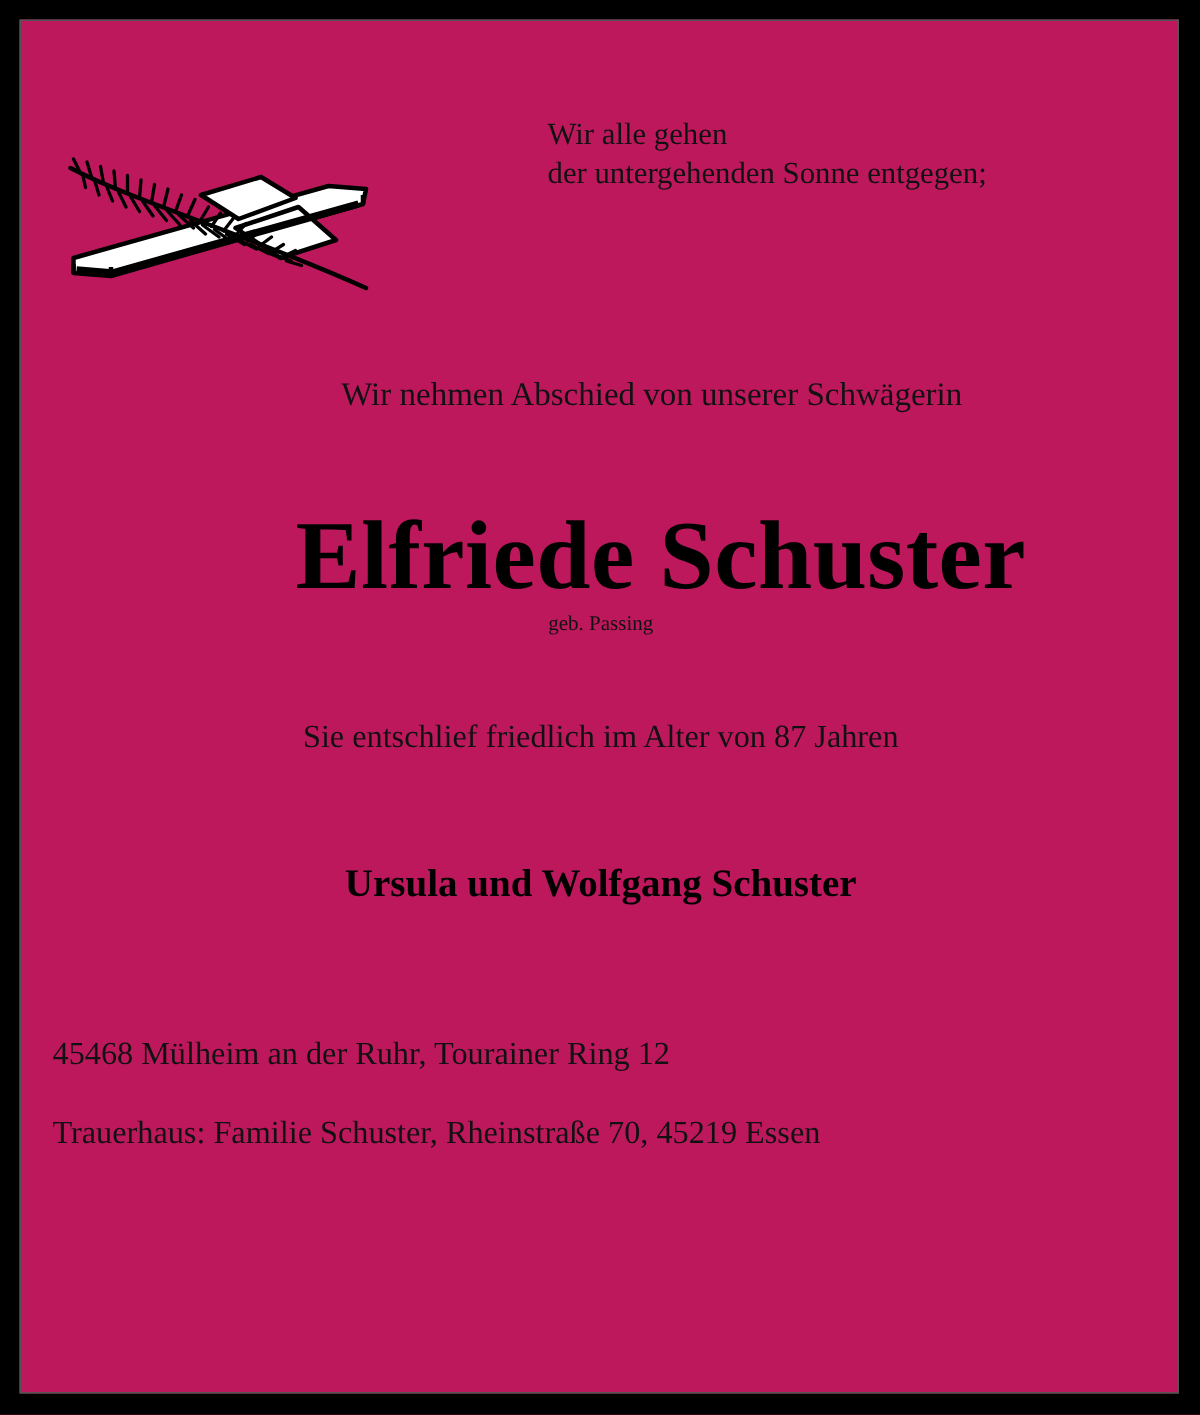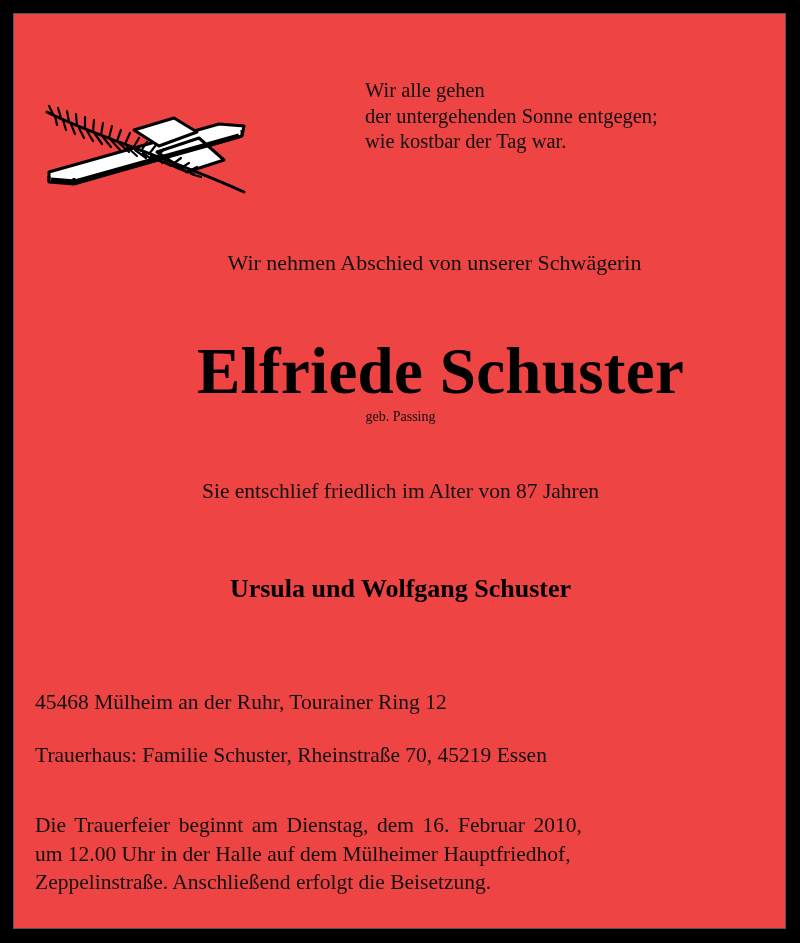--- a/index.html
+++ b/index.html
@@ -2,21 +2,21 @@
 <html><head>
   <meta charset="utf-8">
   <style>
     * { margin: 0; padding: 0; box-sizing: border-box; }
     html, body { width: 800px; height: 943px; background: #000; overflow: hidden; }
     body { position: relative; font-family: "Liberation Serif", "DejaVu Serif", serif; color: #111; }
     .frame {
       position: absolute;
       left: 13px; top: 13px;
       width: 773px; height: 916px;
-      background: #ef4444;
+      background: #be185d;
       border: 1px solid #555;
     }
     .abs { position: absolute; white-space: nowrap; }
     .emblem { position: absolute; left: 25px; top: 80px; width: 210px; height: 100px; }
     .poem { position: absolute; left: 351px; top: 64px; font-size: 20.5px; line-height: 25.5px; }
     .poem div { white-space: nowrap; }
     .center { left: 0; width: 773px; text-align: center; }
     .intro { top: 236px; font-size: 22px; margin-left: 34px; }
     .name { top: 320px; font-size: 65px; font-weight: bold; letter-spacing: 0.3px; color: #000; margin-left: 40px; }
     .maiden { top: 395px; font-size: 14px; }
@@ -54,31 +54,25 @@
     <g stroke="#000" fill="none" stroke-linecap="round">
       <path d="M8 18 C 50 40, 120 60, 205 98" stroke-width="3"></path>
       <path d="M14 20 l -4 -8 M22 24 l -3 -10 M30 28 l -2 -11 M38 32 l -1 -12 M46 35 l 0 -12 M54 38 l 1 -12 M62 41 l 2 -12 M70 44 l 3 -12 M78 47 l 4 -11 M86 50 l 5 -11 M94 54 l 6 -10 M102 57 l 6 -9 M110 60 l 7 -9 M118 63 l 7 -8 M126 67 l 8 -7 M134 70 l 8 -6 M142 74 l 8 -5 M150 77 l 8 -4" stroke-width="2.2"></path>
       <path d="M16 22 l 2 9 M24 26 l 3 10 M32 30 l 4 10 M40 34 l 5 10 M48 37 l 6 10 M56 40 l 7 10 M64 43 l 8 10 M72 46 l 9 10 M80 49 l 10 9 M88 53 l 10 9 M96 56 l 11 8 M104 59 l 11 8 M112 62 l 12 7 M120 66 l 12 6 M128 69 l 12 6 M136 73 l 12 5 M144 76 l 11 4 M152 80 l 10 3" stroke-width="2.2"></path>
     </g>
   </svg>
 
   <div class="poem">
     <div>Wir alle gehen</div>
     <div>der untergehenden Sonne entgegen;</div>
-    <div>wie kostbar der Tag war.</div>
   </div>
 
   <div class="abs center intro">Wir nehmen Abschied von unserer Schwägerin</div>
   <div class="abs center name">Elfriede Schuster</div>
   <div class="abs center maiden">geb. Passing</div>
   <div class="abs center age">Sie entschlief friedlich im Alter von 87 Jahren</div>
   <div class="abs center mourners">Ursula und Wolfgang Schuster</div>
 
   <div class="abs addr addr1">45468 Mülheim an der Ruhr, Tourainer Ring 12</div>
   <div class="abs addr addr2">Trauerhaus: Familie Schuster, Rheinstraße 70, 45219 Essen</div>
 
-  <div class="service">
-    <div class="justify1">Die Trauerfeier beginnt am Dienstag, dem 16. Februar 2010,</div>
-    <div>um 12.00 Uhr in der Halle auf dem Mülheimer Hauptfriedhof,</div>
-    <div>Zeppelinstraße. Anschließend erfolgt die Beisetzung.</div>
-  </div>
 
 </div>
 
 </body></html>

